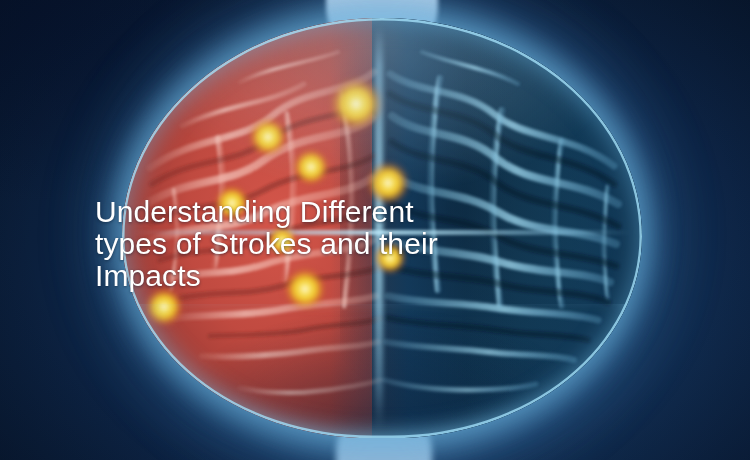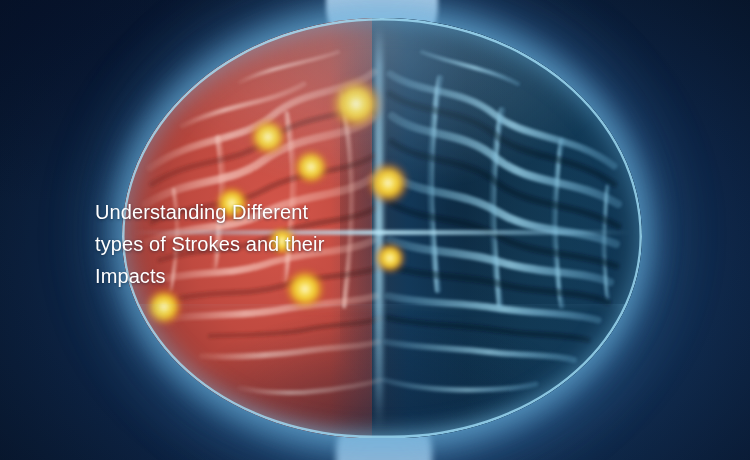--- a/index.html
+++ b/index.html
@@ -153,21 +153,21 @@
       radial-gradient(80% 60% at 50% 6%, rgba(190,220,240,.30) 0%, rgba(190,220,240,0) 60%),
       radial-gradient(70% 50% at 50% 100%, rgba(10,30,55,.45) 0%, rgba(10,30,55,0) 62%);
   }
 
   
   .headline{
     position:absolute;
     left:95px;top:196px;
     width:400px;
     color:#ffffff;
-    font-size:20px;
+    font-size:30px;
     font-weight:400;
     line-height:32px;
     letter-spacing:.1px;
     text-shadow:0 1px 3px rgba(10,25,45,.55);
     white-space:pre-line;
   }
 </style>
 </head>
 <body>
 

